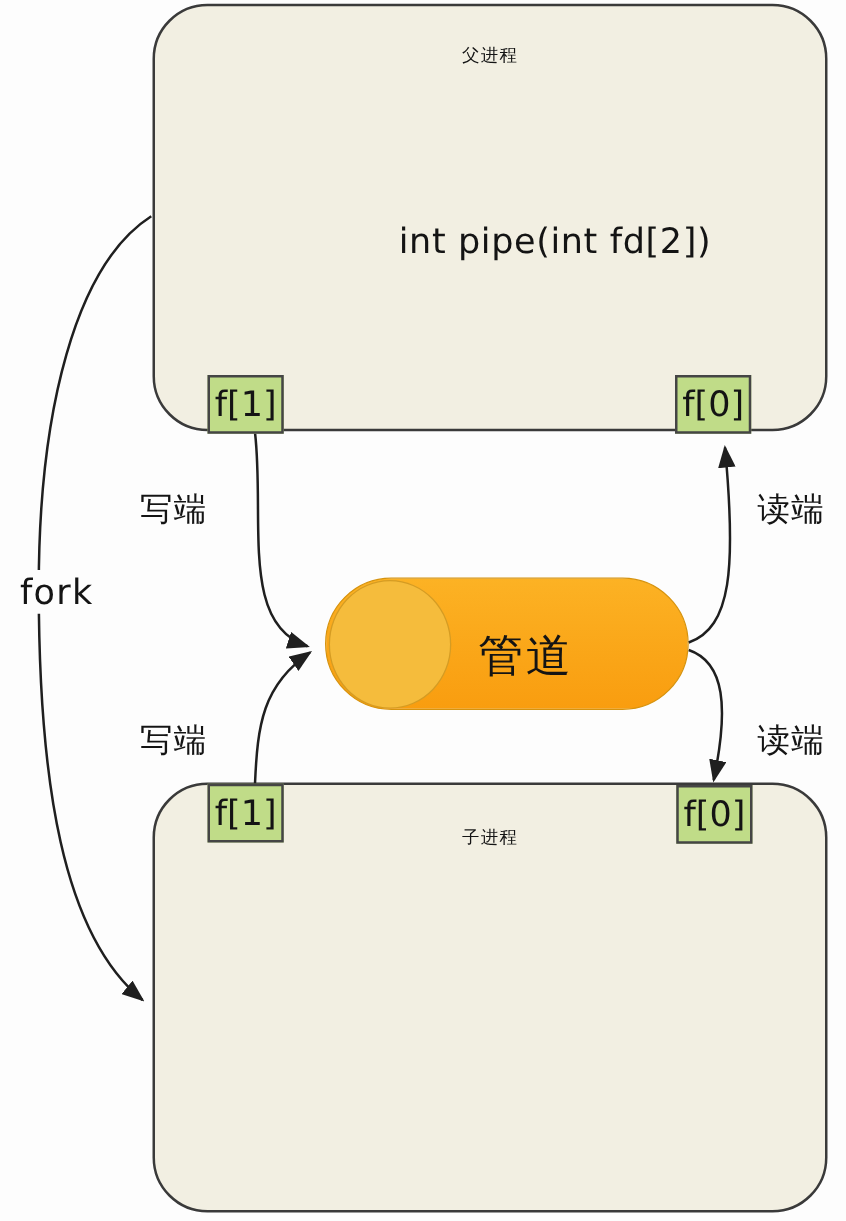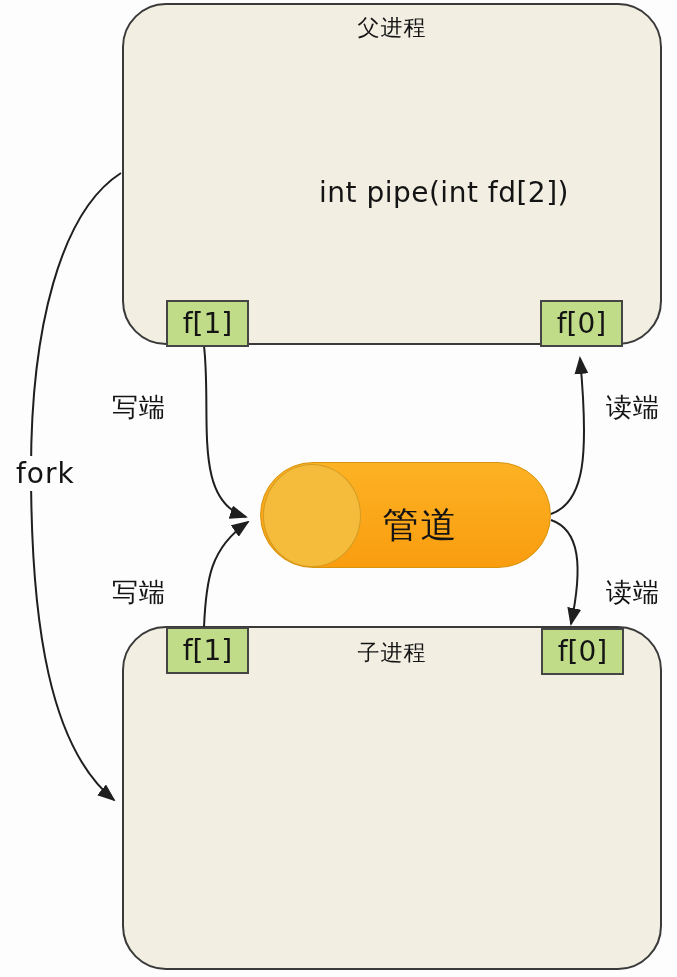--- a/index.html
+++ b/index.html
@@ -24,30 +24,30 @@
   .process-box{
     position:absolute;left:122px;width:540px;height:342px;
     background:var(--process_fill);
     border:2px solid var(--process_border);
     border-radius:44px;box-sizing:border-box;
   }
   #parent-box{top:3px;}
   #child-box{top:626px;height:344px;}
   .box-title{
     position:absolute;left:122px;width:540px;text-align:center;
-    font-size:22px;letter-spacing:1px;
+    font-size:14px;letter-spacing:1px;margin-top:23px;
   }
   #parent-title{top:13px;}
   #child-title{top:638px;}
   .code-text{
     position:absolute;left:122px;width:644px;top:176px;text-align:center;
     font-size:28px;letter-spacing:0.5px;
   }
   .fd-tag{
-    position:absolute;width:83px;height:47px;box-sizing:border-box;
+    position:absolute;width:61px;height:47px;box-sizing:border-box;
     background:var(--fd_fill);border:2px solid var(--fd_border);
     display:flex;align-items:center;justify-content:center;
     font-size:28px;z-index:4;
   }
   #parent-f1{left:166px;top:300px;}
   #parent-f0{left:540px;top:300px;}
   #child-f1{left:166px;top:627px;}
   #child-f0{left:541px;top:628px;}
   .pipe{
     position:absolute;left:260px;top:462px;width:291px;height:106px;

